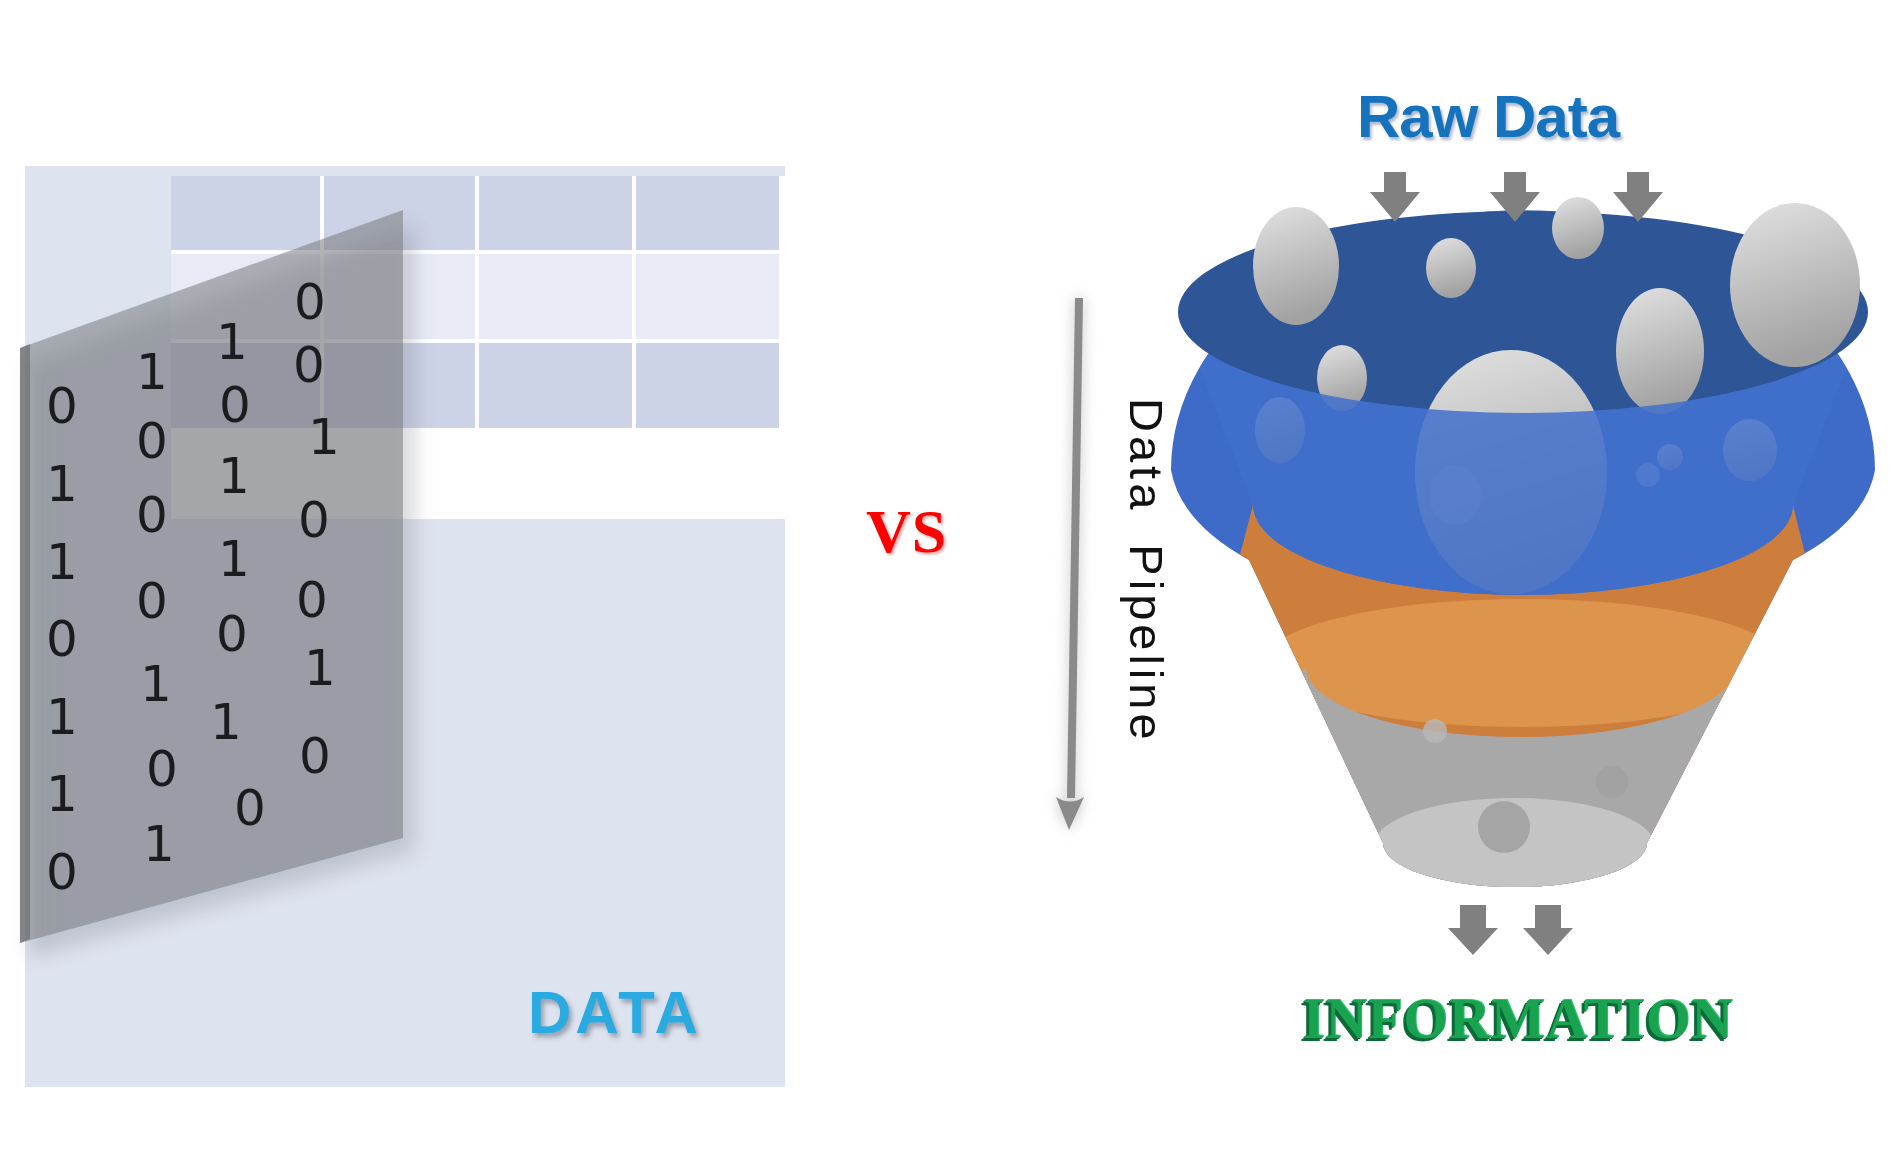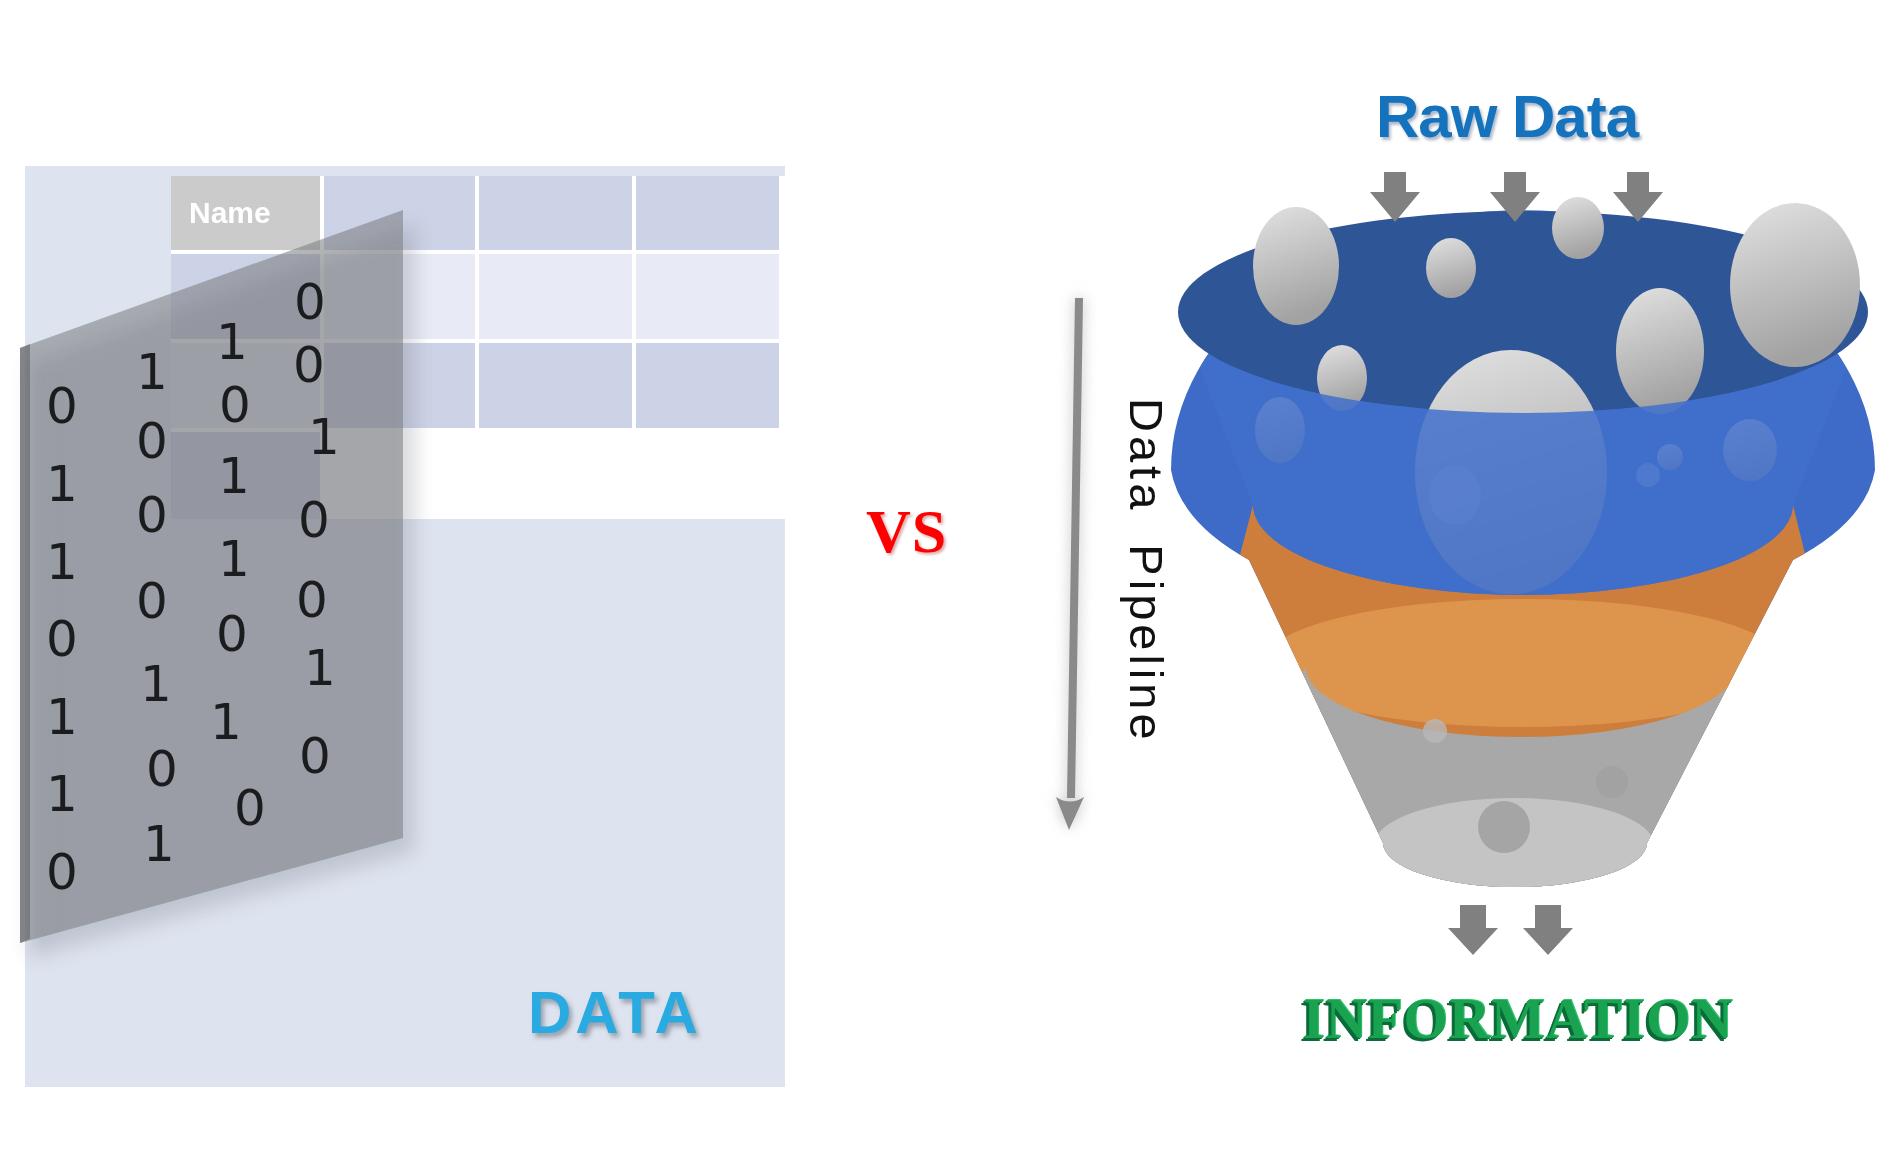--- a/index.html
+++ b/index.html
@@ -21,37 +21,36 @@
       font-weight:bold;font-size:60px;letter-spacing:4px;color:#29abe2;
       text-shadow:3px 4px 5px rgba(90,100,115,.55);text-align:right;}
   
   #vs-label{left:866px;top:496px;font-family:"Liberation Serif",serif;
       font-weight:bold;font-size:62px;color:#ff0000;letter-spacing:1px;
       text-shadow:2px 2px 3px rgba(140,0,0,.35);}
   #pipeline-label{left:1108px;top:398px;height:400px;width:66px;
       writing-mode:vertical-rl;text-orientation:mixed;font-size:47px;color:#111;
       letter-spacing:4px;word-spacing:14px;font-family:"Liberation Sans",sans-serif;}
   
-  #rawdata-label{left:1357px;top:82px;width:300px;text-align:center;
+  #rawdata-label{left:1357px;top:82px;width:300px;text-align:left;
       font-weight:bold;font-size:60px;color:#1473bc;letter-spacing:-1px;
       text-shadow:2px 3px 3px rgba(25,50,100,.35);}
   #info-label{left:1268px;top:986px;width:500px;text-align:center;
       font-family:"Liberation Serif",serif;font-weight:bold;font-size:57px;
       color:#19a350;letter-spacing:1px;
       text-shadow:-3px 3px 0 #0b6b38,-1px 1px 0 #0b6b38,1px -1px 0 #2fc06c;}
   svg{position:absolute;left:0;top:0;}
 </style>
 </head>
 <body>
 
 <div id="panel" class="abs"></div>
 
 <div id="table" class="abs">
 
-<div class="th">Name</div>
     <div class="cell-dark"></div>
     <div class="cell-dark"></div>
     <div class="cell-dark"></div>
     <div class="cell-dark"></div>
     <div class="cell-light"></div>
     <div class="cell-light"></div>
     <div class="cell-light"></div>
     <div class="cell-light"></div>
     <div class="cell-dark"></div>
     <div class="cell-dark"></div>

